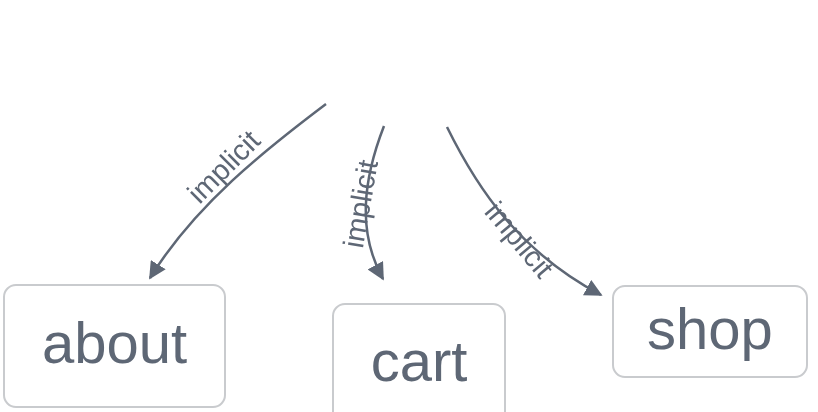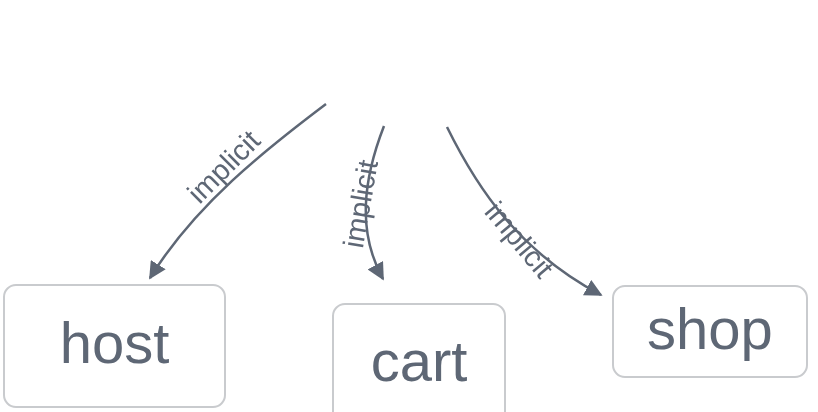--- a/index.html
+++ b/index.html
@@ -86,21 +86,21 @@
     <path class="edge-path" d="M 384 126 C 363 180 357 232 383 279" marker-end="url(#arrowhead)"></path>
     <path class="edge-path" d="M 447 127 C 478 190 520 252 601 295" marker-end="url(#arrowhead)"></path>
   </svg>
 
   <div class="edge-label edge-label-a">implicit</div>
   <div class="edge-label edge-label-b">implicit</div>
   <div class="edge-label edge-label-c">implicit</div>
 
 
   <div class="node node-about">
-    <span class="node-label">host</span>
+    <span class="node-label">about</span>
   </div>
 
   <div class="node node-cart">
     <span class="node-label">cart</span>
   </div>
 
   <div class="node node-shop">
     <span class="node-label">shop</span>
   </div>
 

